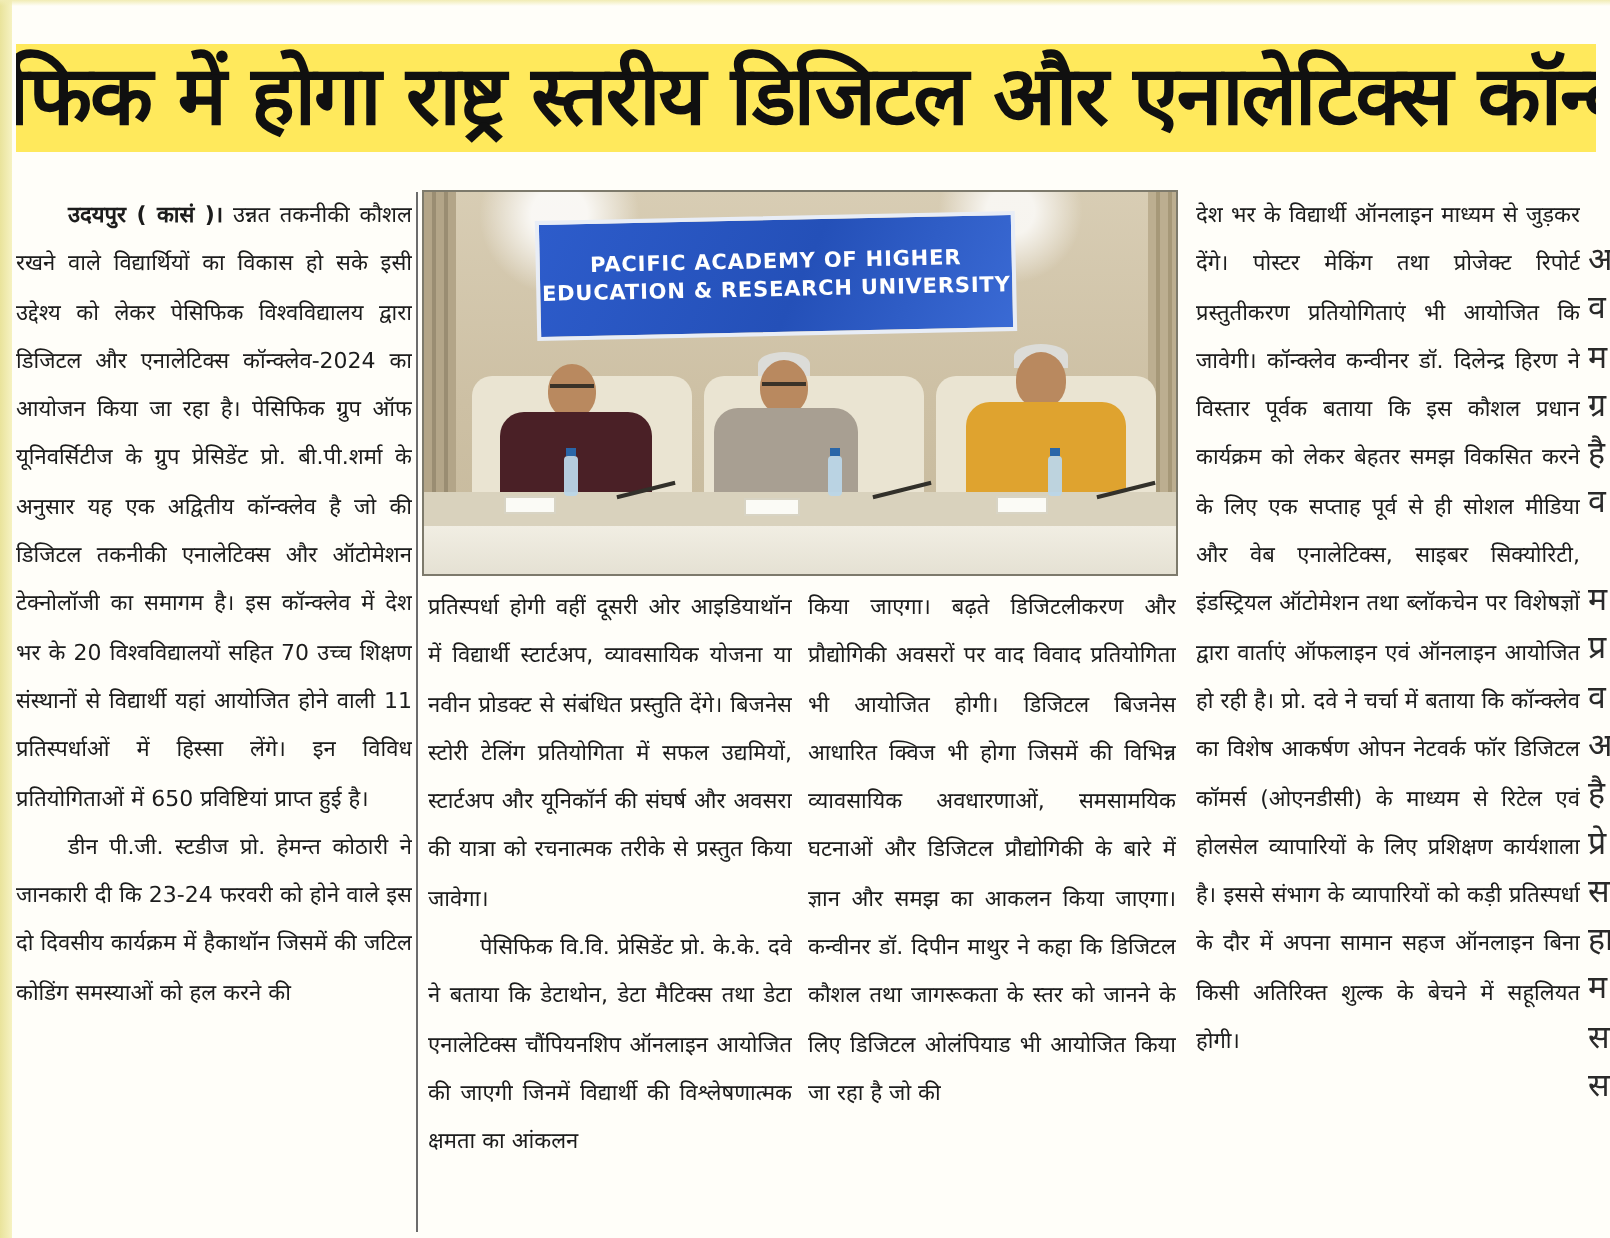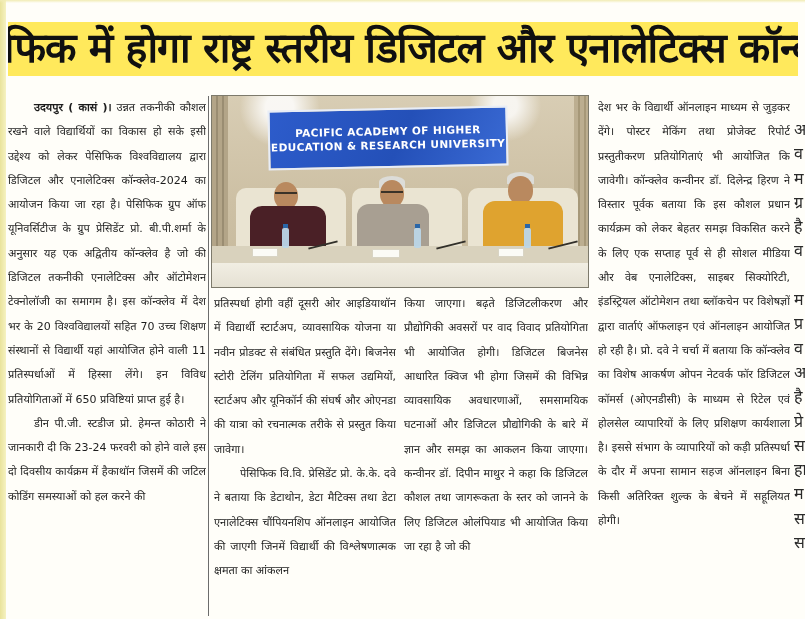--- a/index.html
+++ b/index.html
@@ -156,21 +156,21 @@
   <div class="paper" style="left:286px; top:152px; width:26px; height:9px;"></div>
   <div class="bottle" style="left:70px; top:132px;"></div>
   <div class="bottle" style="left:202px; top:132px;"></div>
   <div class="bottle" style="left:312px; top:132px;"></div>
   <div class="mic" style="left:96px; top:148px; transform:rotate(-14deg);"></div>
   <div class="mic" style="left:224px; top:148px; transform:rotate(-14deg);"></div>
   <div class="mic" style="left:336px; top:148px; transform:rotate(-14deg);"></div>
 </div>
 
 <div class="col" id="col2">
-  <p>प्रतिस्पर्धा होगी वहीं दूसरी ओर आइडियाथॉन में विद्यार्थी स्टार्टअप, व्यावसायिक योजना या नवीन प्रोडक्ट से संबंधित प्रस्तुति देंगे। बिजनेस स्टोरी टेलिंग प्रतियोगिता में सफल उद्यमियों, स्टार्टअप और यूनिकॉर्न की संघर्ष और ओएनडा की यात्रा को रचनात्मक तरीके से प्रस्तुत किया जावेगा।</p>
+  <p>प्रतिस्पर्धा होगी वहीं दूसरी ओर आइडियाथॉन में विद्यार्थी स्टार्टअप, व्यावसायिक योजना या नवीन प्रोडक्ट से संबंधित प्रस्तुति देंगे। बिजनेस स्टोरी टेलिंग प्रतियोगिता में सफल उद्यमियों, स्टार्टअप और यूनिकॉर्न की संघर्ष और अवसरा की यात्रा को रचनात्मक तरीके से प्रस्तुत किया जावेगा।</p>
   <p class="indent">पेसिफिक वि.वि. प्रेसिडेंट प्रो. के.के. दवे ने बताया कि डेटाथोन, डेटा मैटिक्स तथा डेटा एनालेटिक्स चौंपियनशिप ऑनलाइन आयोजित की जाएगी जिनमें विद्यार्थी की विश्लेषणात्मक क्षमता का आंकलन</p>
 </div>
 
 <div class="col" id="col3">
   <p>किया जाएगा। बढ़ते डिजिटलीकरण और प्रौद्योगिकी अवसरों पर वाद विवाद प्रतियोगिता भी आयोजित होगी। डिजिटल बिजनेस आधारित क्विज भी होगा जिसमें की विभिन्न व्यावसायिक अवधारणाओं, समसामयिक घटनाओं और डिजिटल प्रौद्योगिकी के बारे में ज्ञान और समझ का आकलन किया जाएगा। कन्वीनर डॉ. दिपीन माथुर ने कहा कि डिजिटल कौशल तथा जागरूकता के स्तर को जानने के लिए डिजिटल ओलंपियाड भी आयोजित किया जा रहा है जो की</p>
 </div>
 
 <div class="col" id="col4">
   <p>देश भर के विद्यार्थी ऑनलाइन माध्यम से जुड़कर देंगे। पोस्टर मेकिंग तथा प्रोजेक्ट रिपोर्ट प्रस्तुतीकरण प्रतियोगिताएं भी आयोजित कि जावेगी। कॉन्क्लेव कन्वीनर डॉ. दिलेन्द्र हिरण ने विस्तार पूर्वक बताया कि इस कौशल प्रधान कार्यक्रम को लेकर बेहतर समझ विकसित करने के लिए एक सप्ताह पूर्व से ही सोशल मीडिया और वेब एनालेटिक्स, साइबर सिक्योरिटी, इंडस्ट्रियल ऑटोमेशन तथा ब्लॉकचेन पर विशेषज्ञों द्वारा वार्ताएं ऑफलाइन एवं ऑनलाइन आयोजित हो रही है। प्रो. दवे ने चर्चा में बताया कि कॉन्क्लेव का विशेष आकर्षण ओपन नेटवर्क फॉर डिजिटल कॉमर्स (ओएनडीसी) के माध्यम से रिटेल एवं होलसेल व्यापारियों के लिए प्रशिक्षण कार्यशाला है। इससे संभाग के व्यापारियों को कड़ी प्रतिस्पर्धा के दौर में अपना सामान सहज ऑनलाइन बिना किसी अतिरिक्त शुल्क के बेचने में सहूलियत होगी।</p>
 </div>

